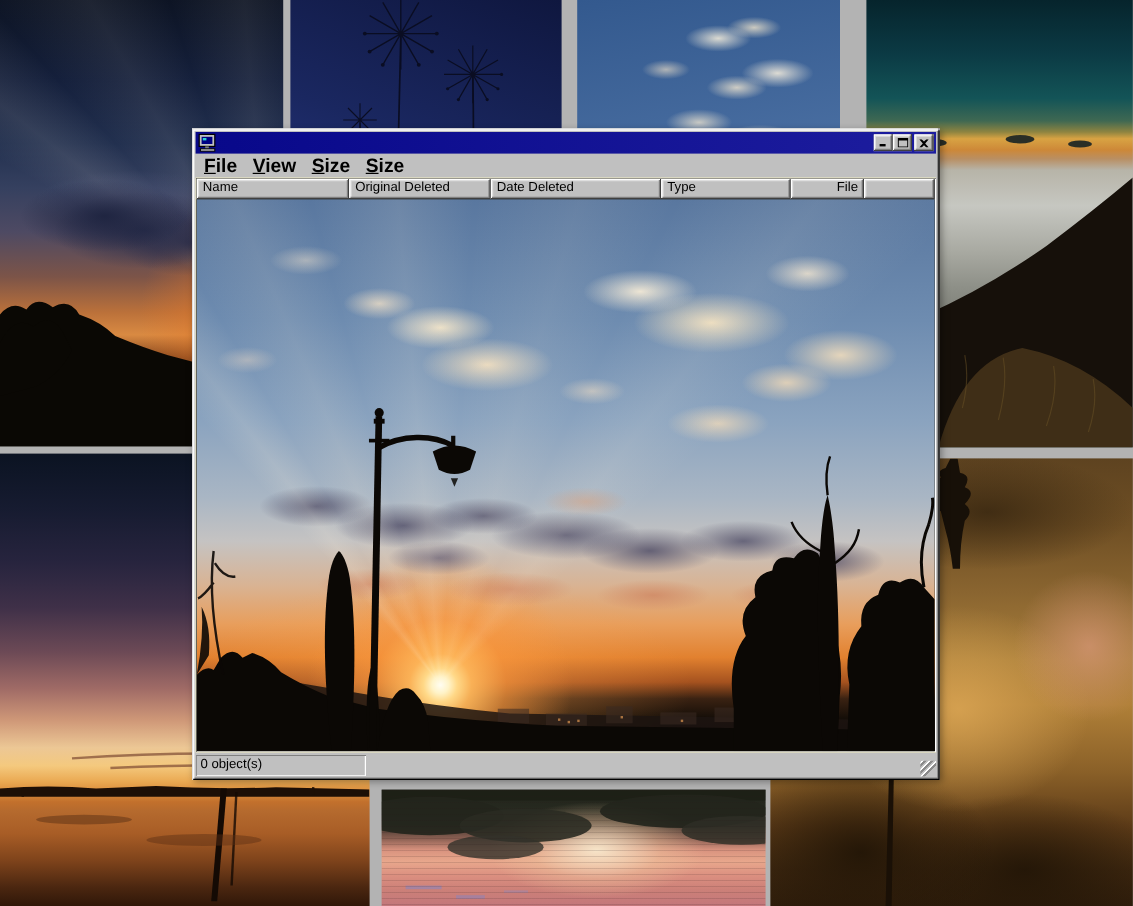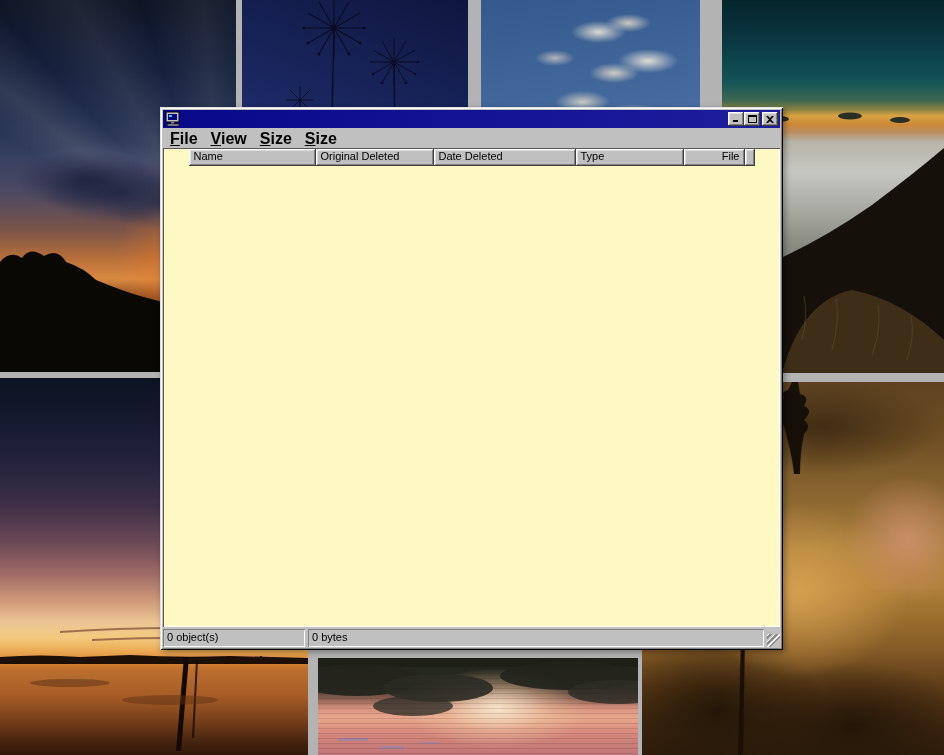--- a/index.html
+++ b/index.html
@@ -72,21 +72,21 @@
     box-shadow: inset -1px -1px 0 #404040, inset 1px 1px 0 #fff,
                 inset -2px -2px 0 #808080, inset 2px 2px 0 #dfdfdf;
     display:flex;align-items:center;justify-content:center;}
   .win-btn.close{margin-left:2px;}
   .win-btn svg{display:block;}
   .menubar{height:19px;display:flex;align-items:center;padding-left:1px;}
   .menu-item{display:inline-block;font-size:16px;color:#000;padding:2px 7px 2px 6px;font-weight:bold;}
   .menu-item::first-letter{text-decoration:underline;}
   .client{flex:1;display:flex;flex-direction:column;overflow:hidden;
     box-shadow: inset 1px 1px 0 #5a5a5a, inset -1px -1px 0 #fff;
-    padding:1px;background:#fef9c3;align-items:center;}
+    padding:1px;background:#fef9c3;}
   .header-row{height:17px;display:flex;background:#c0c0c0;}
   .hcell{box-sizing:border-box;height:17px;line-height:15px;font-size:11px;color:#000;
     padding:0 5px;background:#c0c0c0;
     box-shadow: inset -1px -1px 0 #404040, inset 1px 1px 0 #fff,
                 inset -2px -2px 0 #808080, inset 2px 2px 0 #dfdfdf;
     white-space:nowrap;overflow:hidden;}
   .hcell.right{text-align:right;}
   .hcell.filler{flex:1;}
   .photo{flex:1;position:relative;overflow:hidden;background:#000;}
   .photo .layer{position:absolute;inset:0;}
@@ -122,21 +122,21 @@
       radial-gradient(closest-side, rgba(205,130,95,.65), rgba(205,130,95,0)) 84% 73%/85px 24px no-repeat,
       radial-gradient(closest-side, rgba(215,150,110,.5), rgba(215,150,110,0)) 53% 55%/70px 24px no-repeat;}
   .rays{background:conic-gradient(from 318deg at 33% 88%,
       rgba(255,244,224,0) 0deg, rgba(255,244,224,.14) 5deg, rgba(255,244,224,0) 11deg,
       rgba(255,240,216,.10) 19deg, rgba(255,240,216,0) 27deg,
       rgba(255,244,224,.12) 37deg, rgba(255,244,224,0) 46deg,
       rgba(255,240,216,.08) 58deg, rgba(255,240,216,0) 68deg,
       rgba(255,244,224,.10) 80deg, rgba(255,244,224,0) 90deg, rgba(0,0,0,0) 360deg);}
   .photo svg.sil{position:absolute;inset:0;width:100%;height:100%;}
   .statusbar{height:18px;margin-top:2px;display:flex;align-items:stretch;}
-  .spanes{flex:1;display:flex;gap:3px;}
+  .spanes{flex:1;display:flex;gap:16px;}
   .spane{box-sizing:border-box;font-size:11px;line-height:16px;color:#000;padding:0 4px;
     box-shadow: inset 1px 1px 0 #808080, inset -1px -1px 0 #fff;}
   .grip{width:13px;height:13px;align-self:flex-end;margin-left:3px;
     background:
       linear-gradient(135deg, transparent 0 5px, #fff 5px 6px, #8a8a8a 6px 8px, transparent 8px 9px, #fff 9px 10px, #8a8a8a 10px 12px, transparent 12px) ,
       linear-gradient(135deg, transparent 0 1px, #fff 1px 2px, #8a8a8a 2px 4px, transparent 4px);}
 </style>
 </head>
 <body>
 
@@ -305,17 +305,16 @@
           <path d="M213,204 v-9" stroke="#0b0805" stroke-width="3.5"></path>
           <path d="M196,208 Q214,198 232,208 L227,223 Q214,230 201,223 Z" fill="#0b0805"></path>
           <path d="M211,230 l3,7 3,-7 Z" fill="#0b0805" opacity=".85"></path>
         </g>
       </svg>
     </div>
   </div>
   <div class="statusbar">
     <div class="spanes">
         <div class="spane" style="width: 142px;">0 object(s)</div>
-        <div class="spane" style="flex: 1 1 0%;">0 bytes</div>
       </div>
     <div class="grip"></div>
   </div>
 </div>
 
 </body></html>

